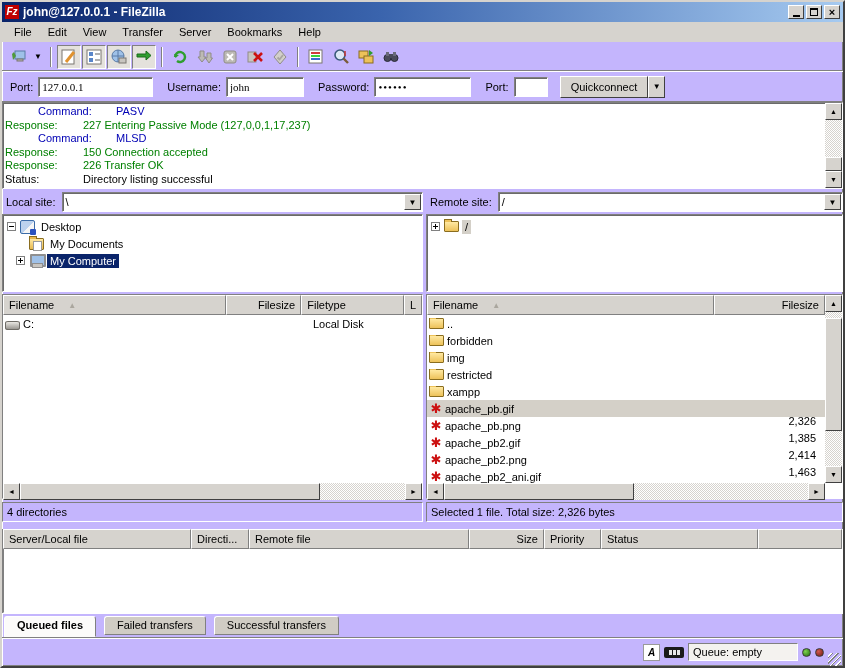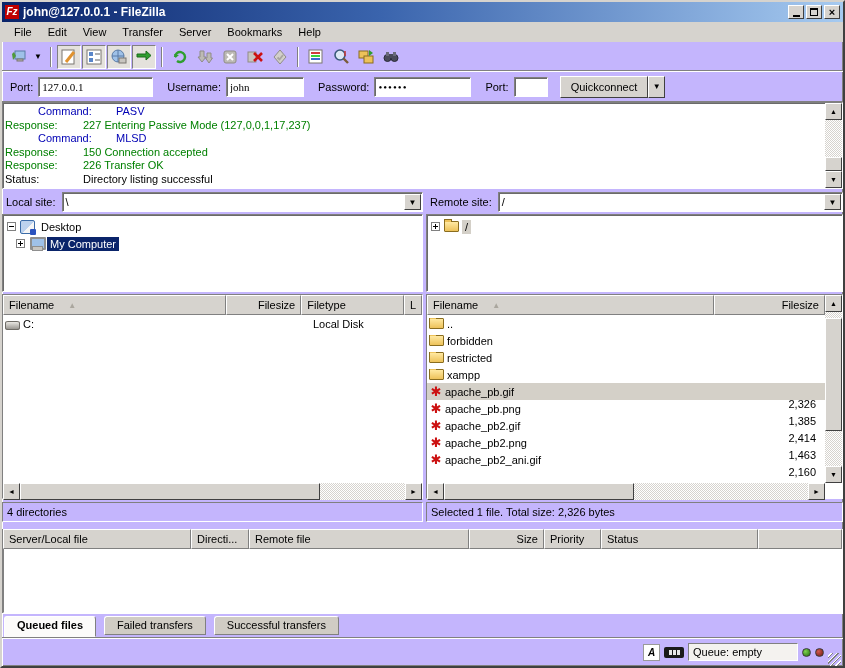--- a/index.html
+++ b/index.html
@@ -359,20 +359,24 @@
             </div>
         </div>
       </div>
 
       <div class="tree">
         <div class="trow">
           <span class="texp minus"></span>
           <span class="i-desktop"></span>
           <span class="tlabel">Desktop</span>
         </div>
+        <div class="trow" style="padding-left:22px">
+          <span class="i-docs"></span>
+          <span class="tlabel">My Documents</span>
+        </div>
         <div class="trow" style="padding-left:9px">
           <span class="texp plus"></span>
           <span class="i-computer"></span>
           <span class="tlabel sel">My Computer</span>
         </div>
       </div>
 
       <div class="file-area">
         <div class="lheader">
           <div class="col-h" style="width:228px">
@@ -456,20 +460,27 @@
           <div class="frow">
             <span class="fname" style="width:287px">
                 <span class="i-folder"></span>
                 <span>forbidden</span>
               </span>
             <span class="fsize" style="flex:1 1 auto"></span>
           </div>
           <div class="frow">
             <span class="fname" style="width:287px">
                 <span class="i-folder"></span>
+                <span>img</span>
+              </span>
+            <span class="fsize" style="flex:1 1 auto"></span>
+          </div>
+          <div class="frow">
+            <span class="fname" style="width:287px">
+                <span class="i-folder"></span>
                 <span>restricted</span>
               </span>
             <span class="fsize" style="flex:1 1 auto"></span>
           </div>
           <div class="frow">
             <span class="fname" style="width:287px">
                 <span class="i-folder"></span>
                 <span>xampp</span>
               </span>
             <span class="fsize" style="flex:1 1 auto"></span>

